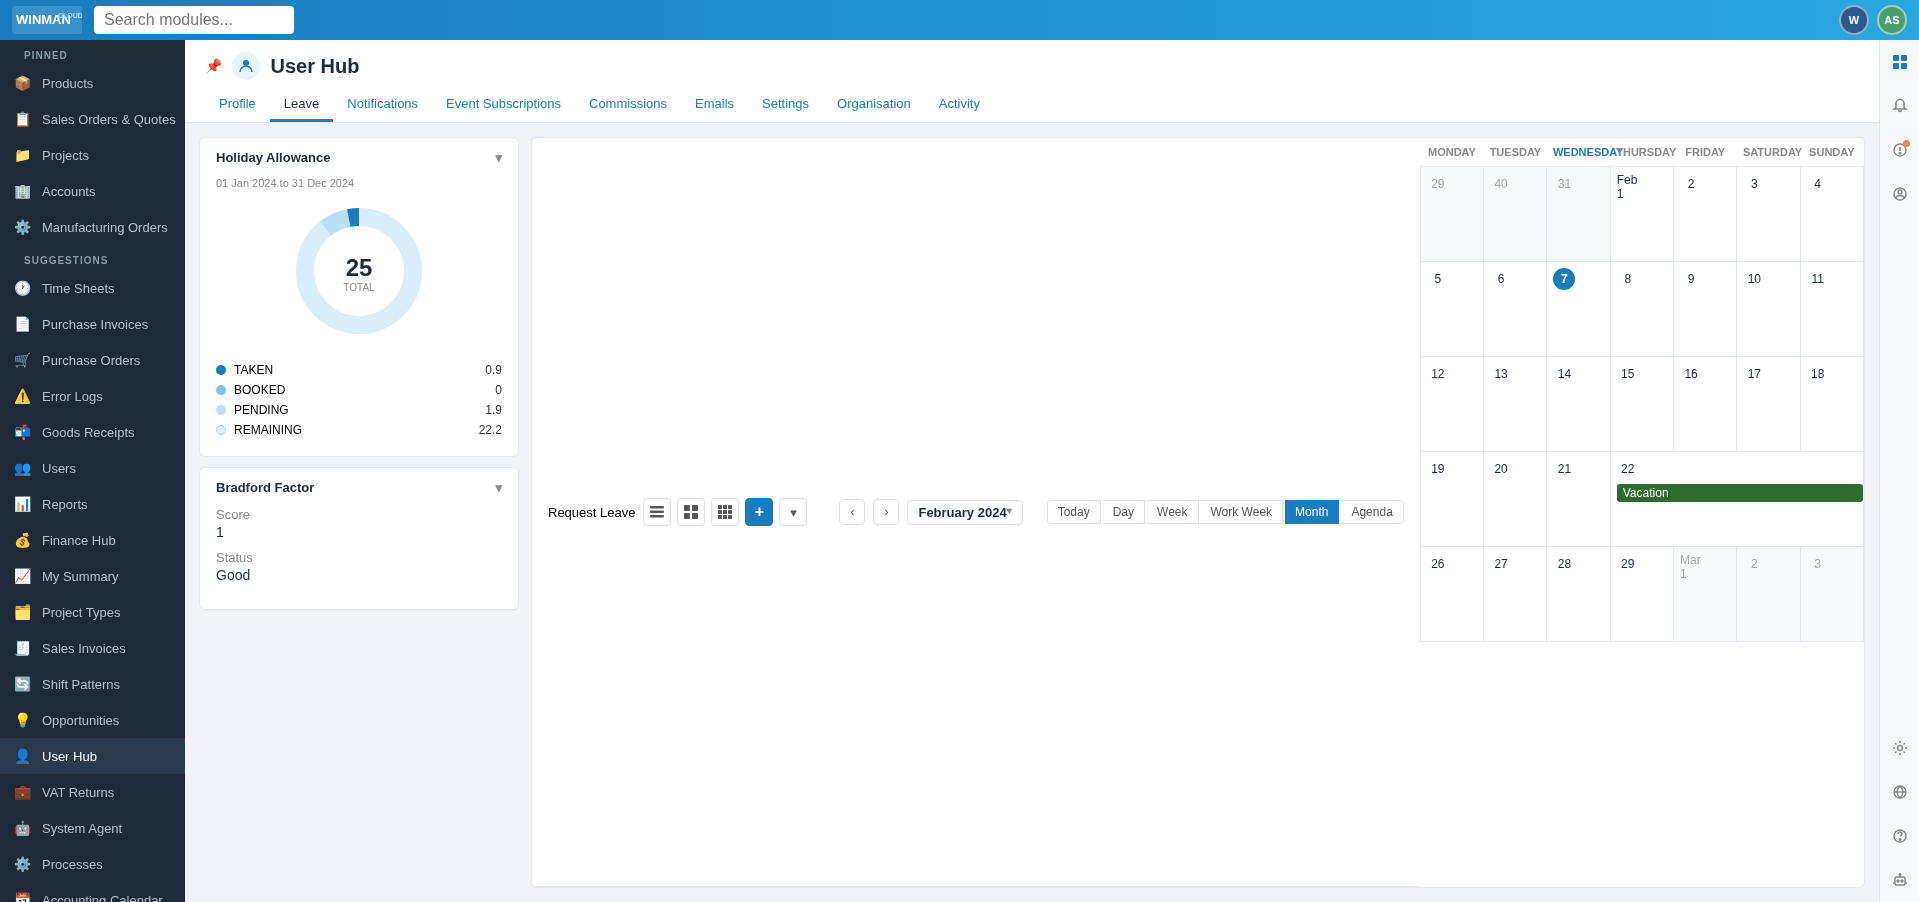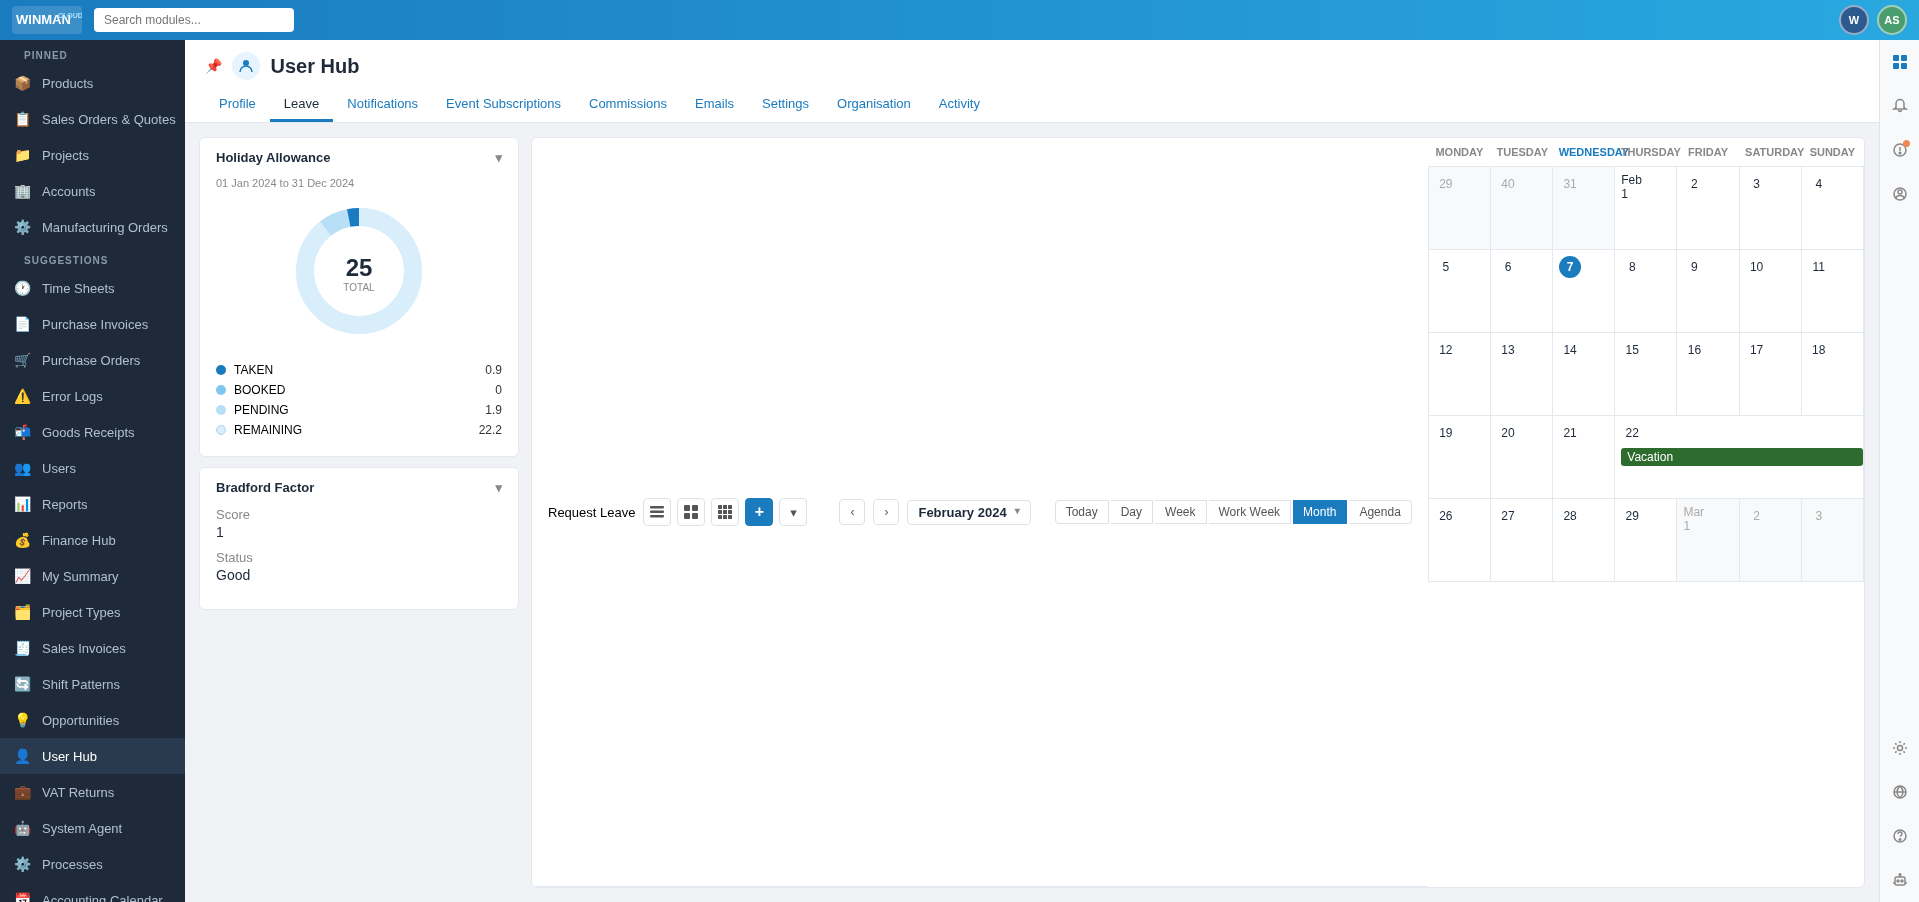--- a/index.html
+++ b/index.html
@@ -18,21 +18,21 @@
     }
     .logo {
       display: flex; align-items: center; gap: 6px;
     }
     .search-bar {
       background: white;
       border: none;
       border-radius: 4px;
       padding: 5px 10px;
       width: 200px;
-      font-size: 12px;
+      font-size: 16px;
       color: #888;
       outline: none;
     }
     .topnav-right { margin-left: auto; display: flex; align-items: center; gap: 8px; }
     .avatar-btn {
       width: 30px; height: 30px; border-radius: 50%;
       background: #2d5a8e; border: 2px solid rgba(255,255,255,0.5);
       display: flex; align-items: center; justify-content: center;
       color: white; font-size: 11px; font-weight: 700; cursor: pointer;
     }
@@ -267,21 +267,21 @@
     .nav-btn {
       width: 26px; height: 26px;
       border: 1px solid #dde2ea;
       border-radius: 4px;
       background: white;
       cursor: pointer;
       display: flex; align-items: center; justify-content: center;
       color: #555; font-size: 12px;
     }
     .month-selector {
-      display: flex; gap: 8px;
+      display: flex; gap: 0;
       padding: 4px 10px;
       border: 1px solid #dde2ea;
       border-radius: 4px;
       cursor: pointer;
       font-size: 13px;
       font-weight: 600;
       color: #1e2a3a;
     }
     .month-selector-arrow { color: #888; font-size: 10px; }
     .view-btns { margin-left: auto; display: flex; gap: 2px; padding-left: 16px; }
@@ -311,21 +311,21 @@
       font-size: 11px;
       font-weight: 700;
       color: #888;
       border-bottom: 1px solid #e4e8ef;
       background: white;
     }
     .cal-grid th.blue { color: #1a7bbf; }
     .cal-grid td {
       border: 1px solid #e4e8ef;
       vertical-align: top;
-      height: 83px;
+      height: 95px;
       padding: 6px;
       font-size: 12px;
       color: #1e2a3a;
       background: white;
     }
     .cal-grid td.other-month { background: #f8f9fb; color: #aaa; }
     .day-num {
       display: inline-flex;
       align-items: center;
       justify-content: center;

